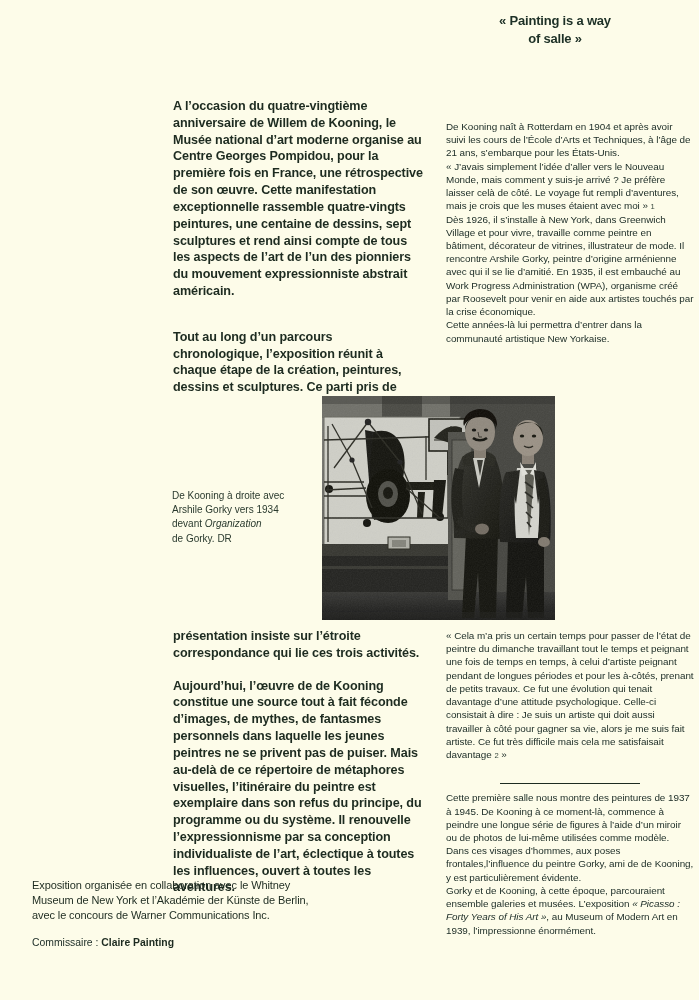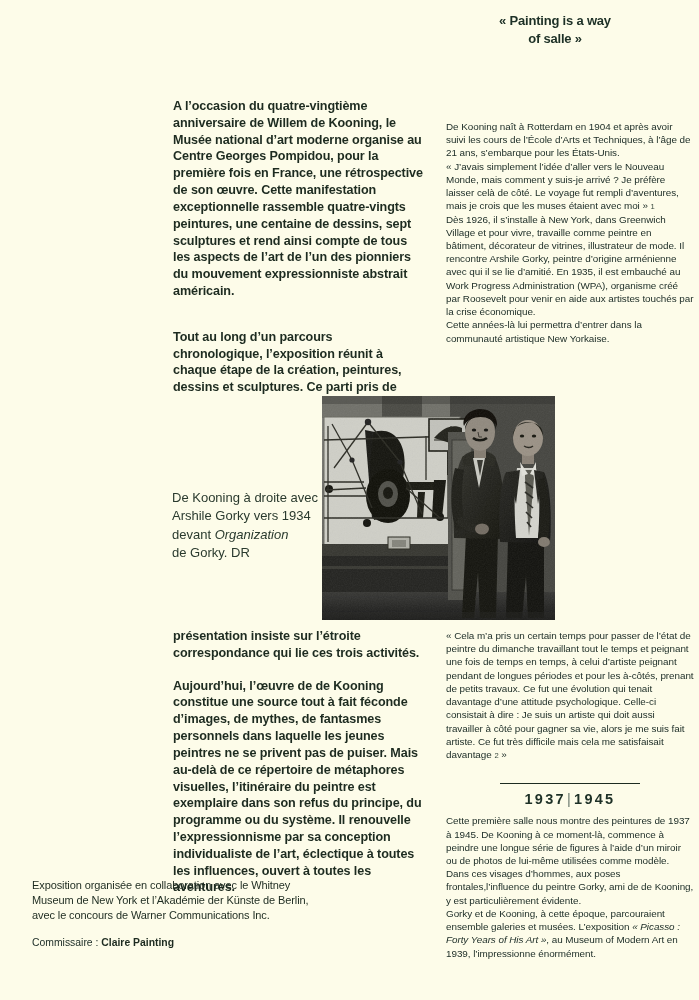--- a/index.html
+++ b/index.html
@@ -61,21 +61,21 @@
     width: 255px;
   }
   .left-col-lower .intro-bold.p2 { margin-top: 16px; }
 
   
   .caption {
     position: absolute;
     left: 172px;
     top: 489px;
     width: 150px;
-    font-size: 13px;
+    font-size: 10px;
     line-height: 1.42;
     color: #2a3a2e;
   }
   .caption i { font-style: italic; }
 
   
   .photo {
     position: absolute;
     left: 322px;
     top: 396px;
@@ -353,23 +353,20 @@
     <p class="body-text">Dès 1926, il s’installe à New York, dans Greenwich Village et pour vivre, travaille comme peintre en bâtiment, décorateur de vitrines, illustrateur de mode. Il rencontre Arshile Gorky, peintre d’origine arménienne avec qui il se lie d’amitié. En 1935, il est embauché au Work Progress Administration (WPA), organisme créé par Roosevelt pour venir en aide aux artistes touchés par la crise économique.</p>
     <p class="body-text">Cette années-là lui permettra d’entrer dans la communauté artistique New Yorkaise.</p>
   </div>
 
   <div class="right-col-quote">
     <p class="body-text"><span>« Cela m’a pris un certain temps pour passer de l’état de peintre du dimanche travaillant tout le temps et peignant une fois de temps en temps, à celui d’artiste peignant pendant de longues périodes et pour les à-côtés, prenant de petits travaux. Ce fut une évolution qui tenait davantage d’une attitude psychologique. Celle-ci consistait à dire : Je suis un artiste qui doit aussi travailler à côté pour gagner sa vie, alors je me suis fait artiste. Ce fut très difficile mais cela me satisfaisait davantage</span> <sup>2</sup><span> »</span></p>
   </div>
 
   <div class="section-block">
     <div class="rule"></div>
-    <div class="years">
-      <span>1937</span><span class="sep">|</span><span>1945</span>
-    </div>
     <p class="body-text section-body">Cette première salle nous montre des peintures de 1937 à 1945. De Kooning à ce moment-là, commence à peindre une longue série de figures à l’aide d’un miroir ou de photos de lui-même utilisées comme modèle.</p>
     <p class="body-text">Dans ces visages d’hommes, aux poses frontales,l’influence du peintre Gorky, ami de de Kooning, y est particulièrement évidente.</p>
     <p class="body-text"><span>Gorky et de Kooning, à cette époque, parcouraient ensemble galeries et musées. L’exposition </span><i>« Picasso : Forty Years of His Art »</i><span>, au Museum of Modern Art en 1939, l’impressionne énormément.</span></p>
   </div>
 
   <div class="credits">
     <p class="credits-bold">Exposition organisée en collaboration avec le Whitney Museum de New York et l’Akadémie der Künste de Berlin, avec le concours de Warner Communications Inc.</p>
     <div class="curators">
       <div><span>Commissaire : </span><b>Claire Painting</b></div>
     </div>

